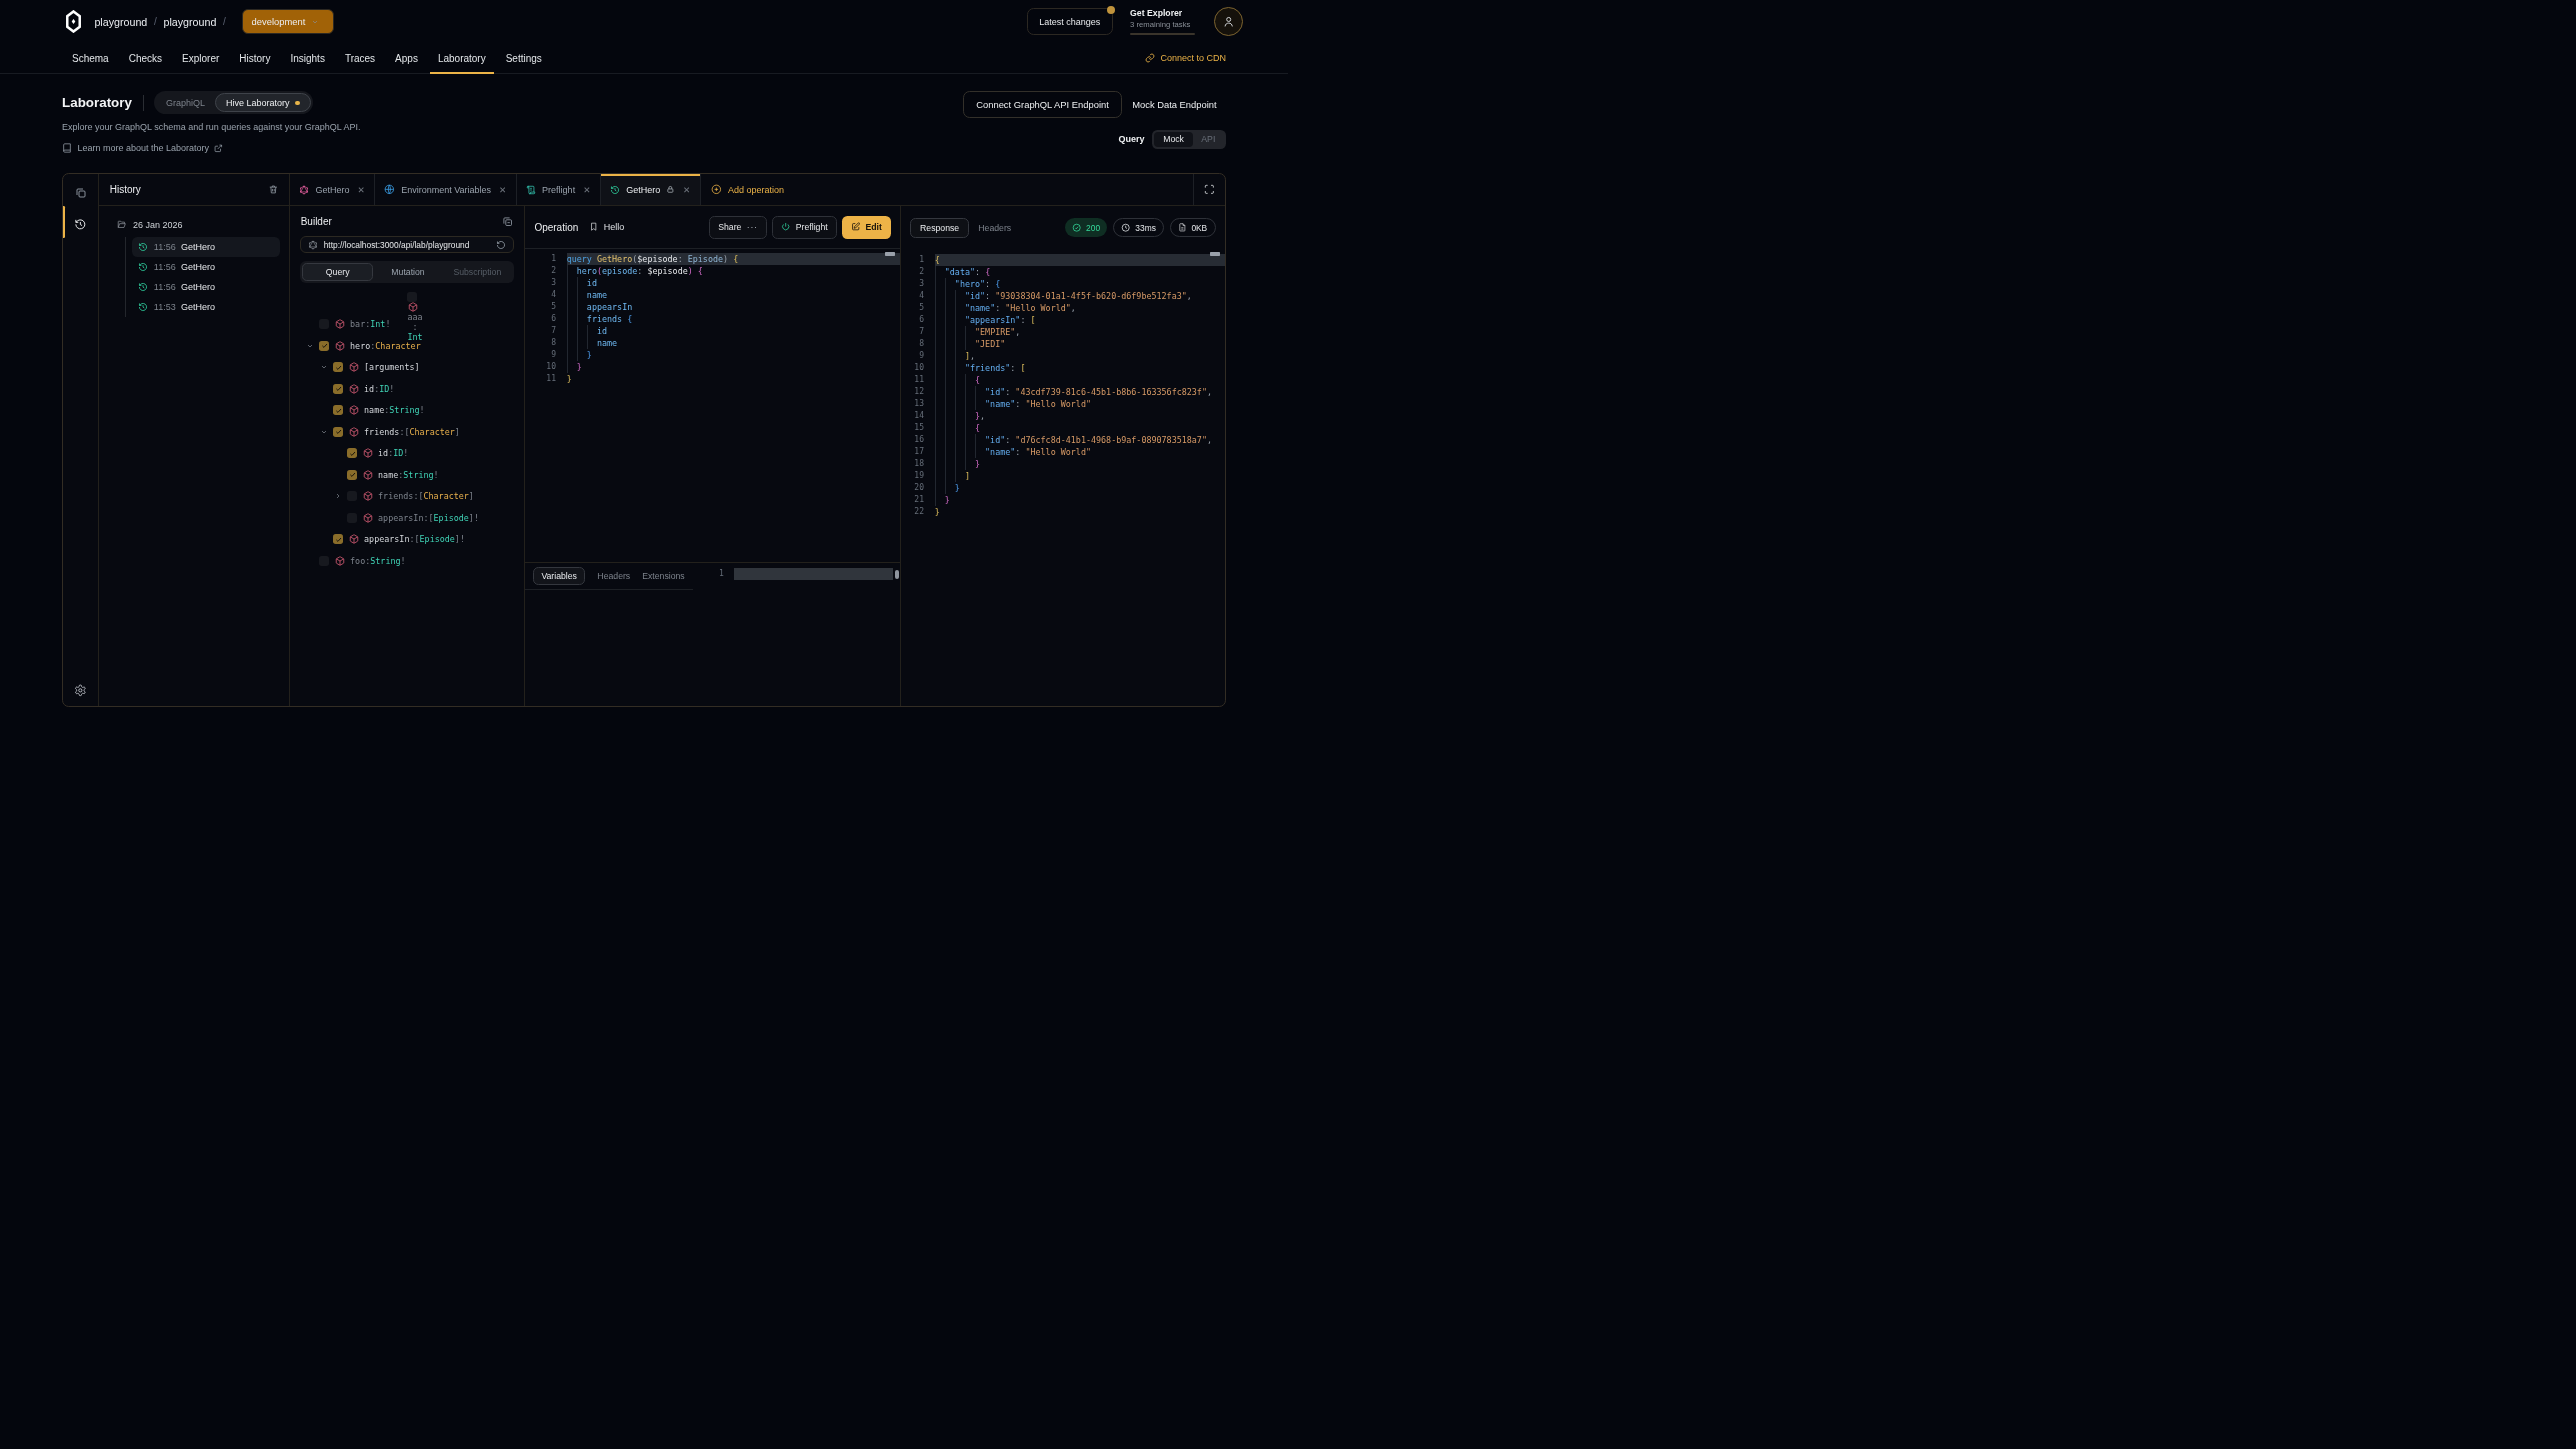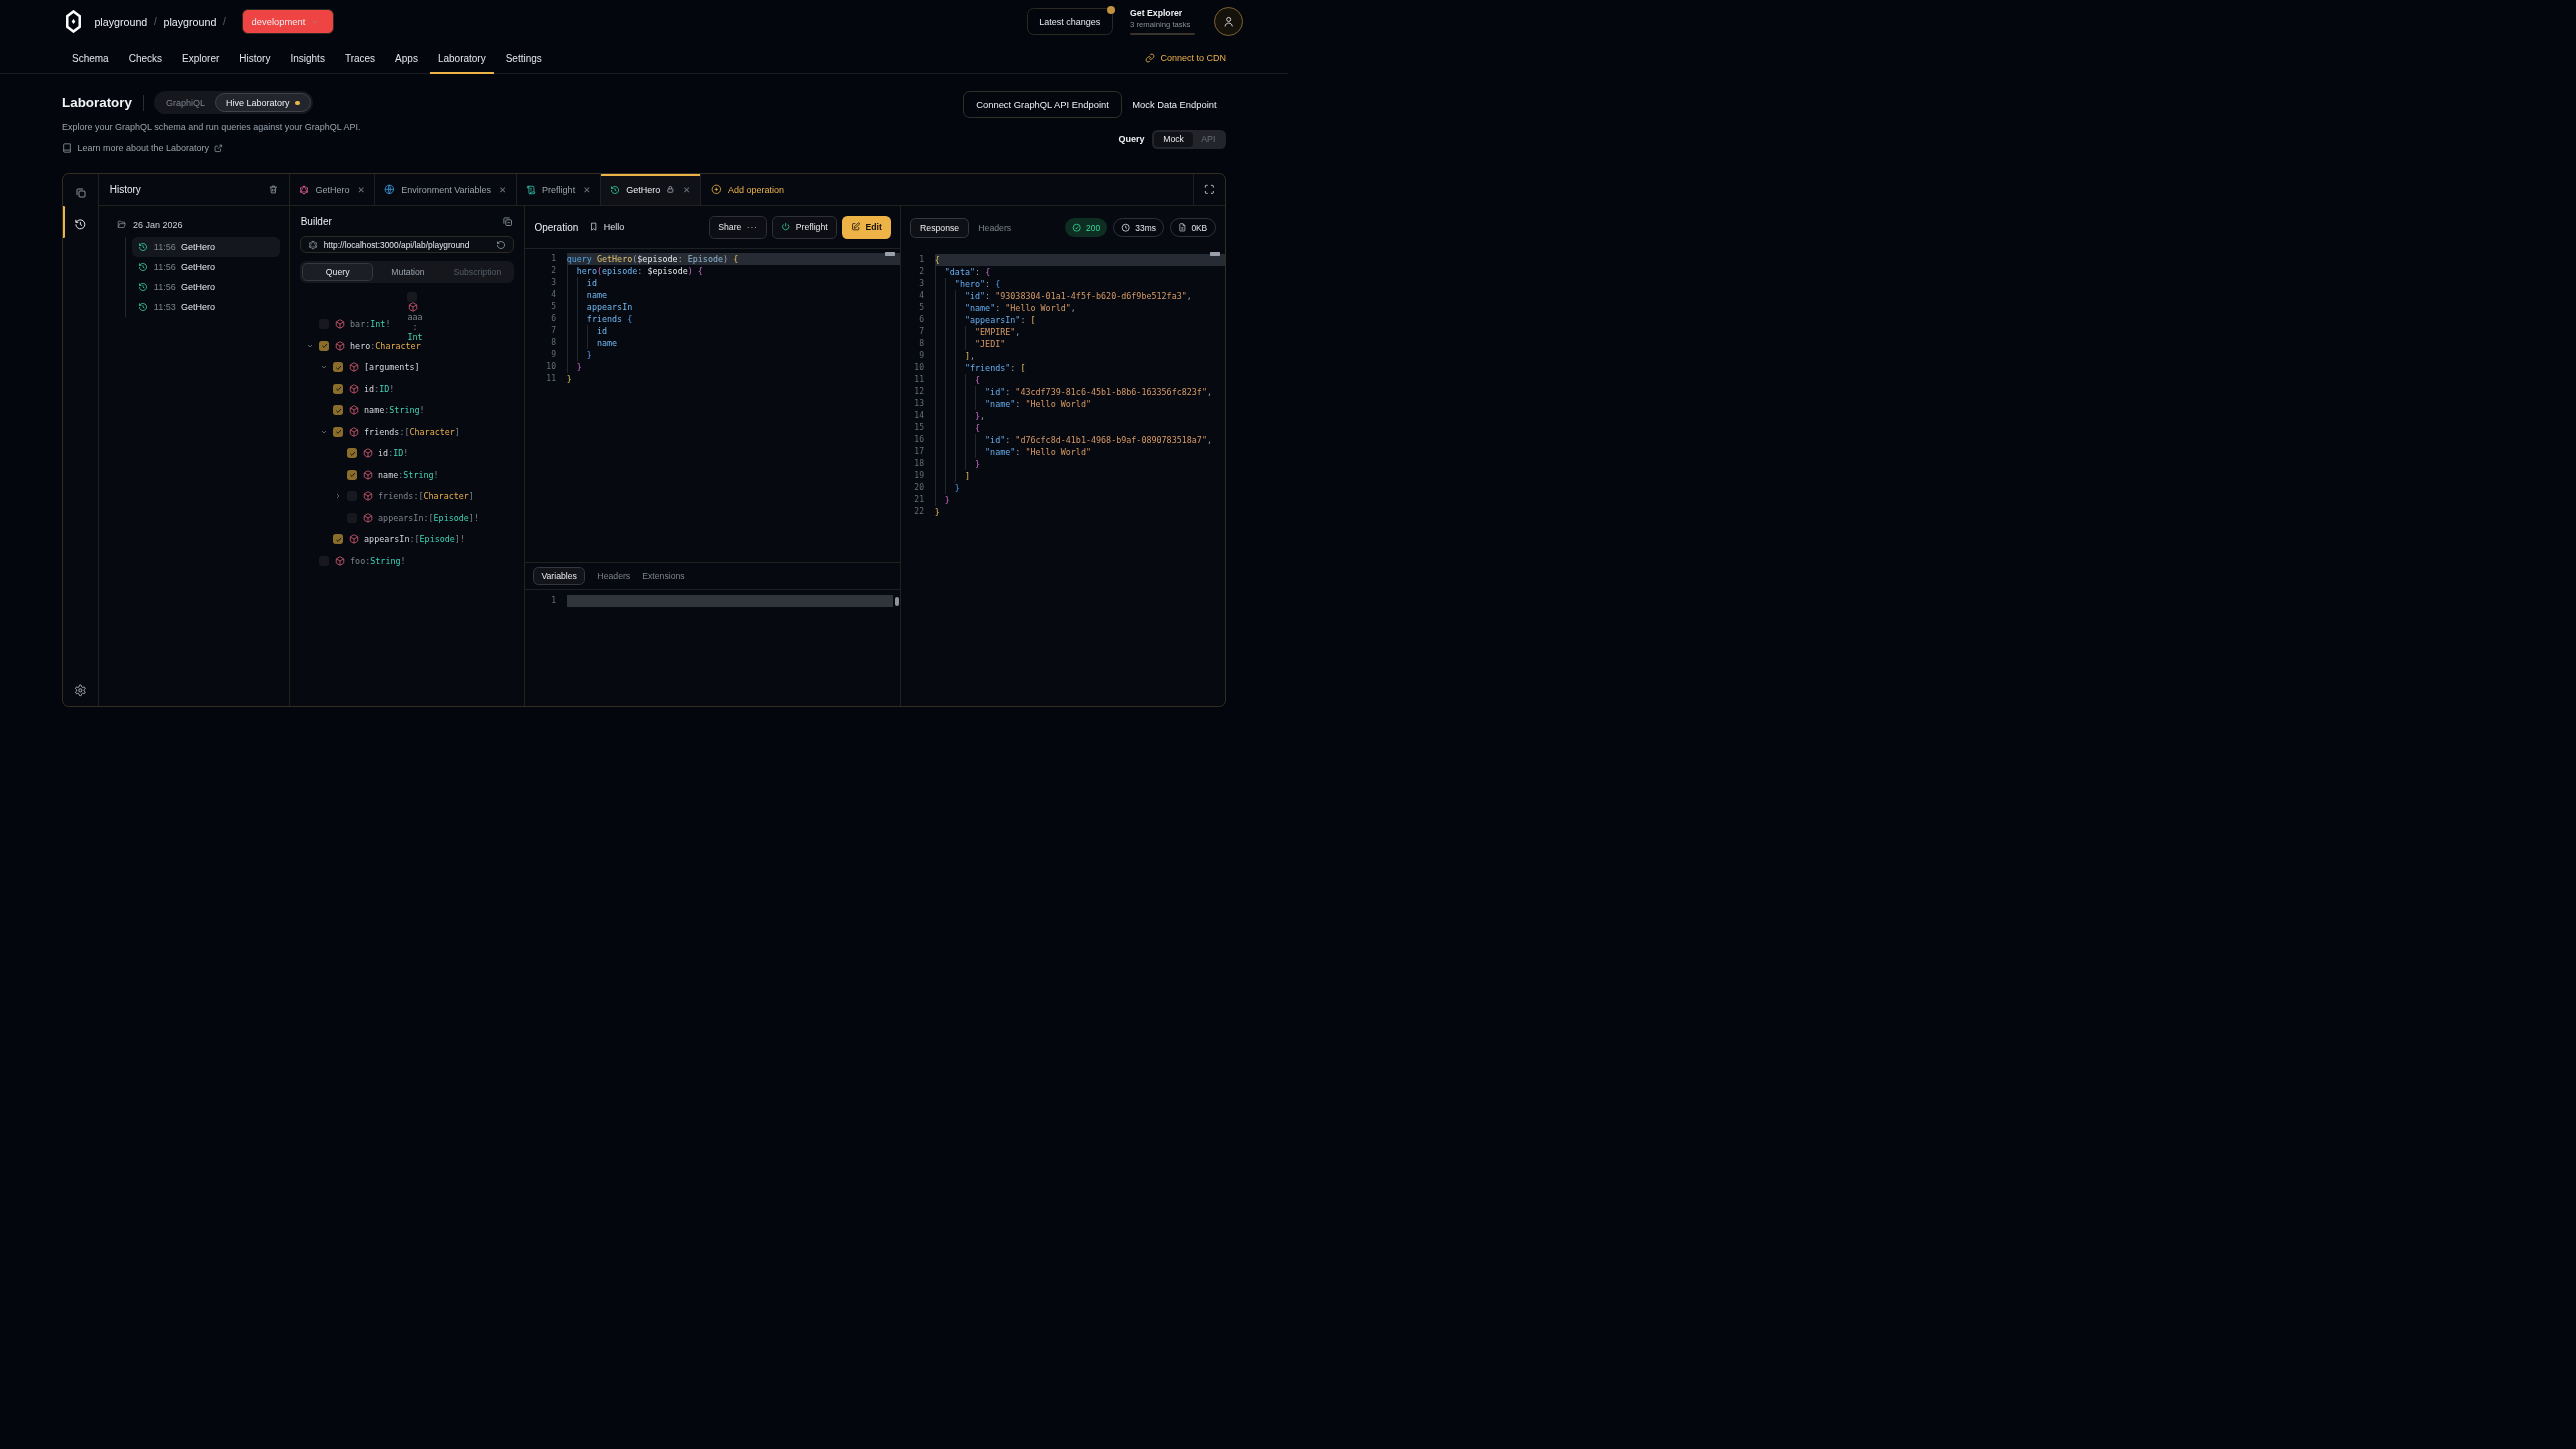--- a/index.html
+++ b/index.html
@@ -23,21 +23,21 @@
   .app{width:1288px;height:725px;position:relative;}
   svg{display:block}
   .ic{flex:none}
 
   
   .topbar{height:43px;display:flex;align-items:center;padding:0 45px 0 62px;}
   .logo{width:23px;height:23px;color:#fff;margin-right:9.4px}
   .crumb{font-size:10.7px;color:#eceef2;}
   .crumb-sep{color:#596070;margin:0 6.7px;font-size:10px}
   .target-dd{display:flex;align-items:center;gap:6px;margin-left:9.4px;height:25.5px;padding:0 8.7px;
-    border:0.7px solid #2c2822;border-radius:6px;background:#ef4444;font-size:9.4px;color:#eceef2;cursor:pointer}
+    border:0.7px solid #2c2822;border-radius:6px;background:#a16207;font-size:9.4px;color:#eceef2;cursor:pointer}
   .target-dd .chev{color:#8a9098}
   .top-right{margin-left:auto;display:flex;align-items:center;gap:17.4px}
   .latest-btn{position:relative;height:27px;padding:0 11.4px;border:0.7px solid #2c2822;border-radius:6.7px;
     background:transparent;font-size:9px;color:#e8eaed;display:flex;align-items:center}
   .latest-dot{position:absolute;top:-3.4px;right:-3.4px;width:8px;height:8px;border-radius:50%;background:#c0933c}
   .getstarted{display:flex;flex-direction:column;gap:2px;min-width:66px}
   .gs-title{font-size:8.7px;font-weight:700;color:#f0f2f4}
   .gs-sub{font-size:7.7px;color:#8a9098}
   .gs-bar{margin-top:2px;width:65px;height:2.7px;border-radius:1.3px;background:#3a342b;overflow:hidden}
   .gs-fill{height:100%;background:#eab345;border-radius:1.3px}
@@ -164,21 +164,21 @@
   .lcontent{flex:1;display:flex;align-items:stretch;min-width:0}
   .lcontent span{white-space:pre}
   .lcontent.hl{background:#272c34}
   .guide{width:2ch;flex:none;border-left:0.7px solid #222730}
   .mini{position:absolute;top:3.4px;right:4.7px;width:10.7px;height:3.4px;background:#9aa1ab;border-radius:0.7px}
   .c-kw{color:#4fa3e3}.c-fn{color:#e2c06c}.c-var{color:#e8eaed}.c-typ{color:#8fb5d4}
   .c-pun{color:#9aa3ad}.c-fld{color:#6fb9f2}
   .c-b1{color:#e0c05e}.c-b2{color:#d36cc8}.c-b3{color:#4f9ff0}
   .c-key{color:#64aef0}.c-str{color:#d79a66}
 
-  .vars{flex:none;height:144px;border-top:0.7px solid var(--divider);display:flex;flex-direction:column}
+  .vars{flex:none;height:144px;border-top:0.7px solid var(--divider);display:flex;flex-direction:row}
   .vars-tabs{height:27px;flex:none;display:flex;align-items:center;gap:12px;padding:0 8px;border-bottom:0.7px solid #1d2025}
   .vars-tab{font-size:8.7px;color:#7d838c;cursor:pointer}
   .vars-tab.active{color:#e9ebee;border:0.7px solid #34373e;background:#12141a;border-radius:5.4px;padding:3.4px 7.4px}
   .vars-editor{flex:1;padding-top:5.4px;position:relative}
   .vars-editor .lcontent{background:#30353c;margin-right:6.7px}
   .vars-thumb{position:absolute;top:6.7px;right:1.3px;width:4px;height:9.4px;background:#8f959e;border-radius:2px}
 
   
   .response-col{flex:1;display:flex;flex-direction:column;min-width:0}
   .resp-head{height:43px;flex:none;display:flex;align-items:center;padding:0 9.4px;gap:9.4px}

